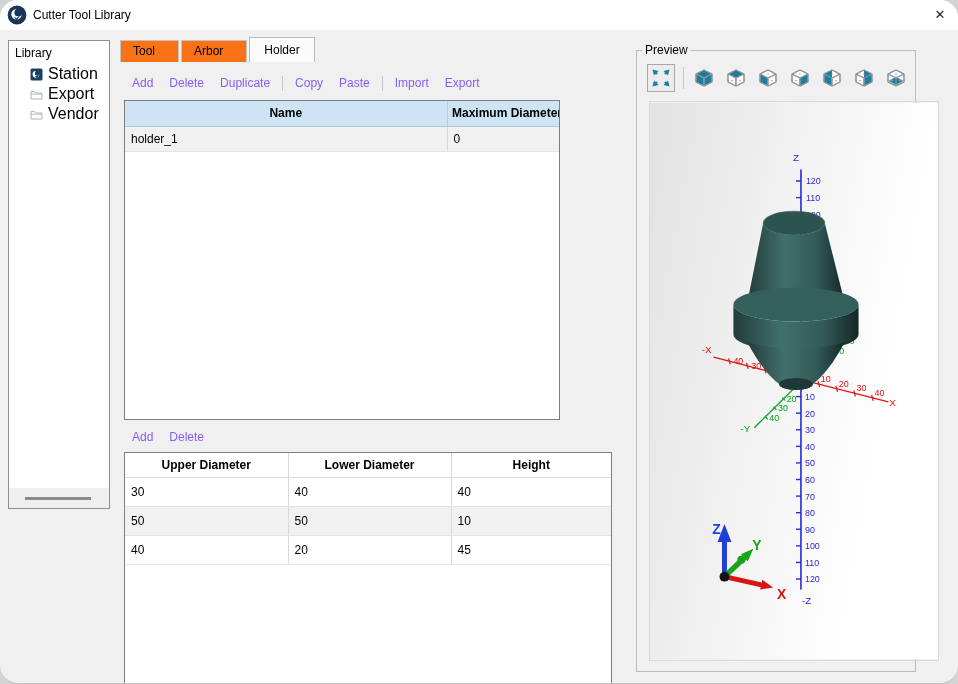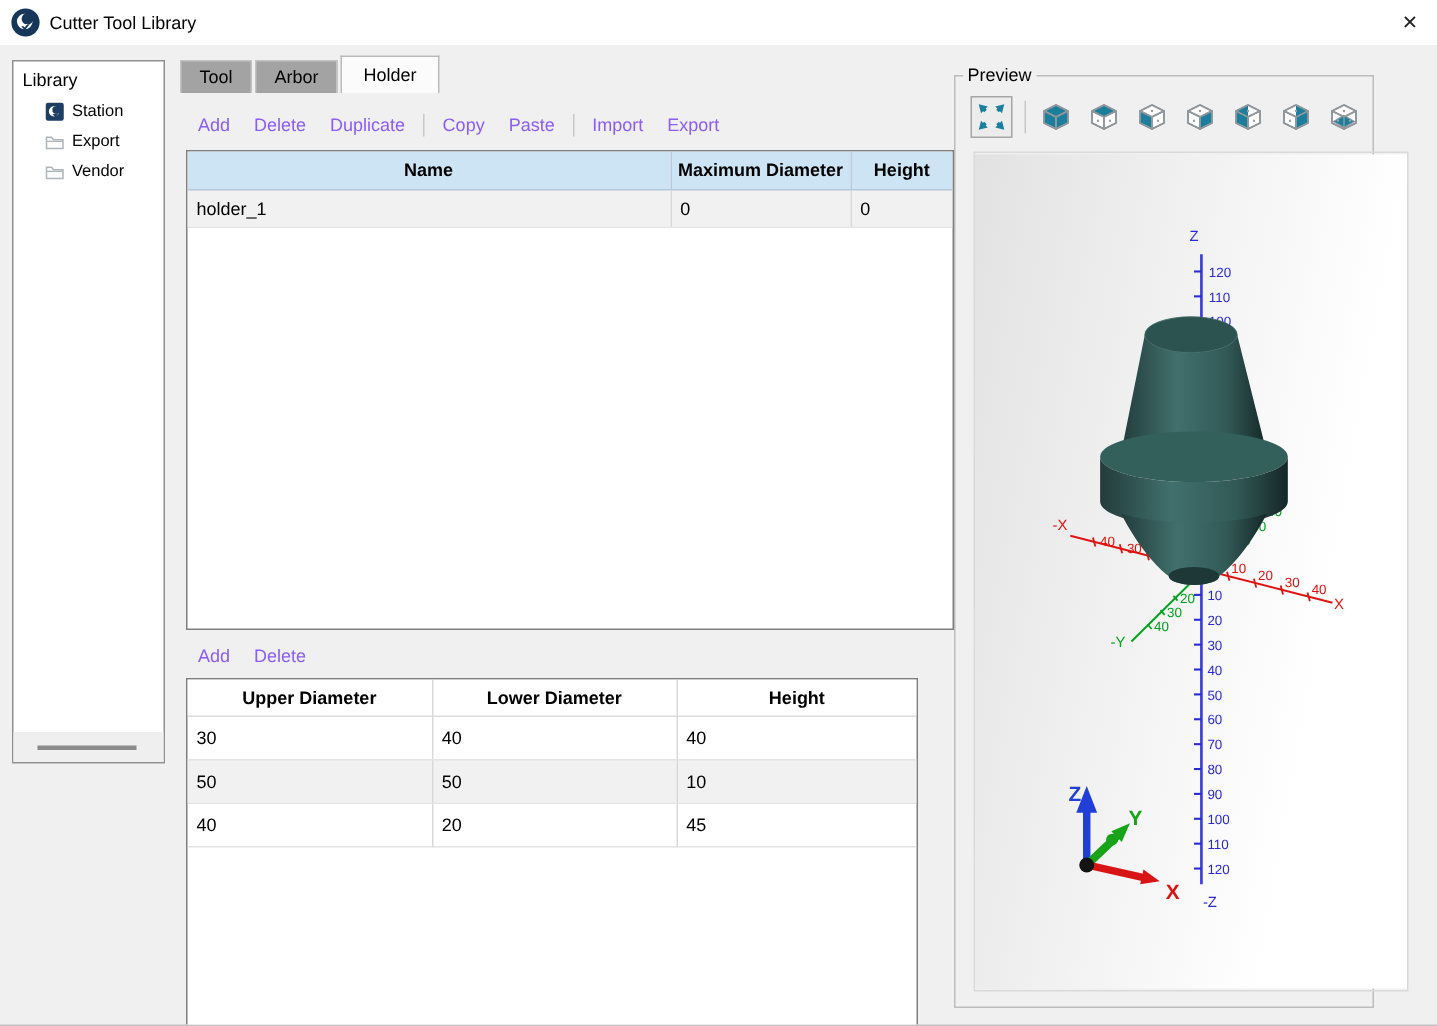--- a/index.html
+++ b/index.html
@@ -1,35 +1,35 @@
 <!DOCTYPE html>
 <html><head>
 <meta charset="utf-8">
 <style>
   html,body{margin:0;padding:0;background:#d4d4d4;}
   *{box-sizing:border-box;font-family:"Liberation Sans","DejaVu Sans",sans-serif;}
   .window{position:relative;width:958px;height:684px;background:#f0f0f0;overflow:hidden;
-          border-bottom:1px solid #c2c2c2;}
+          border-bottom:1px solid #c2c2c2;border-radius:18px;}
   
   .titlebar{position:absolute;left:0;top:0;width:958px;height:30px;background:#ffffff;}
   .titlebar .logo{position:absolute;left:7px;top:5px;width:20px;height:20px;}
   .titlebar .title{position:absolute;left:33px;top:8px;font-size:12px;color:#000;}
   .close-btn{position:absolute;right:9px;top:6px;width:18px;height:18px;font-size:13px;
              color:#222;text-align:center;line-height:18px;cursor:default;}
   
   .sidebar{position:absolute;left:8px;top:40px;width:102px;height:469px;background:#fff;
            border:1px solid #8f8f8f;}
   .sidebar-header{padding:5px 0 4px 6px;font-size:12px;color:#000;}
-  .tree-item{display:flex;align-items:center;height:20px;padding-left:21px;font-size:11px;color:#000;}
+  .tree-item{display:flex;align-items:center;height:20px;padding-left:21px;font-size:16px;color:#000;}
   .tree-item svg{flex:0 0 auto;margin-right:5px;}
   .sidebar-scroll{position:absolute;left:0;bottom:0;width:100%;height:20px;background:#efefef;}
   .sidebar-scroll .thumb{position:absolute;left:16px;top:9px;width:66px;height:3px;background:#8b8b8b;}
   
   .tabbar{position:absolute;left:120px;top:38px;height:24px;display:flex;align-items:flex-end;}
-  .tab{font-size:12px;padding:3px 12px 4px 12px;background:#a3a3a3;border:1px solid #c3c3c3;
+  .tab{font-size:12px;padding:3px 23px 4px 12px;background:#f97316;border:1px solid #c3c3c3;
        border-bottom:none;margin-right:2px;color:#000;}
   .tab.active{background:#fbfbfb;padding:5px 14px 5px 14px;border-color:#b9b9b9;}
   
   .toolbar{position:absolute;display:flex;align-items:center;font-size:12px;color:#8b5cf6;}
   .toolbar .tbtn{padding:3px 8px;cursor:default;}
   .toolbar .tsep{width:1px;height:15px;background:#c8c8c8;margin:0 4px;}
   
   .datatable{position:absolute;background:#fff;border:1px solid #7e7e7e;overflow:hidden;}
   .datatable table{border-collapse:collapse;width:100%;table-layout:fixed;font-size:12px;}
   .datatable th{font-weight:bold;text-align:center;border-right:1px solid rgba(0,0,0,0.10);
@@ -118,21 +118,21 @@
       <span class="tbtn">Delete</span>
       <span class="tbtn">Duplicate</span>
       <div class="tsep"></div>
       <span class="tbtn">Copy</span>
       <span class="tbtn">Paste</span>
       <div class="tsep"></div>
       <span class="tbtn">Import</span>
       <span class="tbtn">Export</span>
     </div>
 
-  <div class="datatable holder-table" style="left:124px;top:100px;width:512px;height:320px;">
+  <div class="datatable holder-table" style="left:124px;top:100px;width:436px;height:320px;">
     <table>
       <colgroup>
           <col style="width:322px">
           <col style="width:120px">
           <col>
         </colgroup>
       <thead>
           <tr id="holder-head">
             <th>Name</th>
             <th>Maximum Diameter</th>

